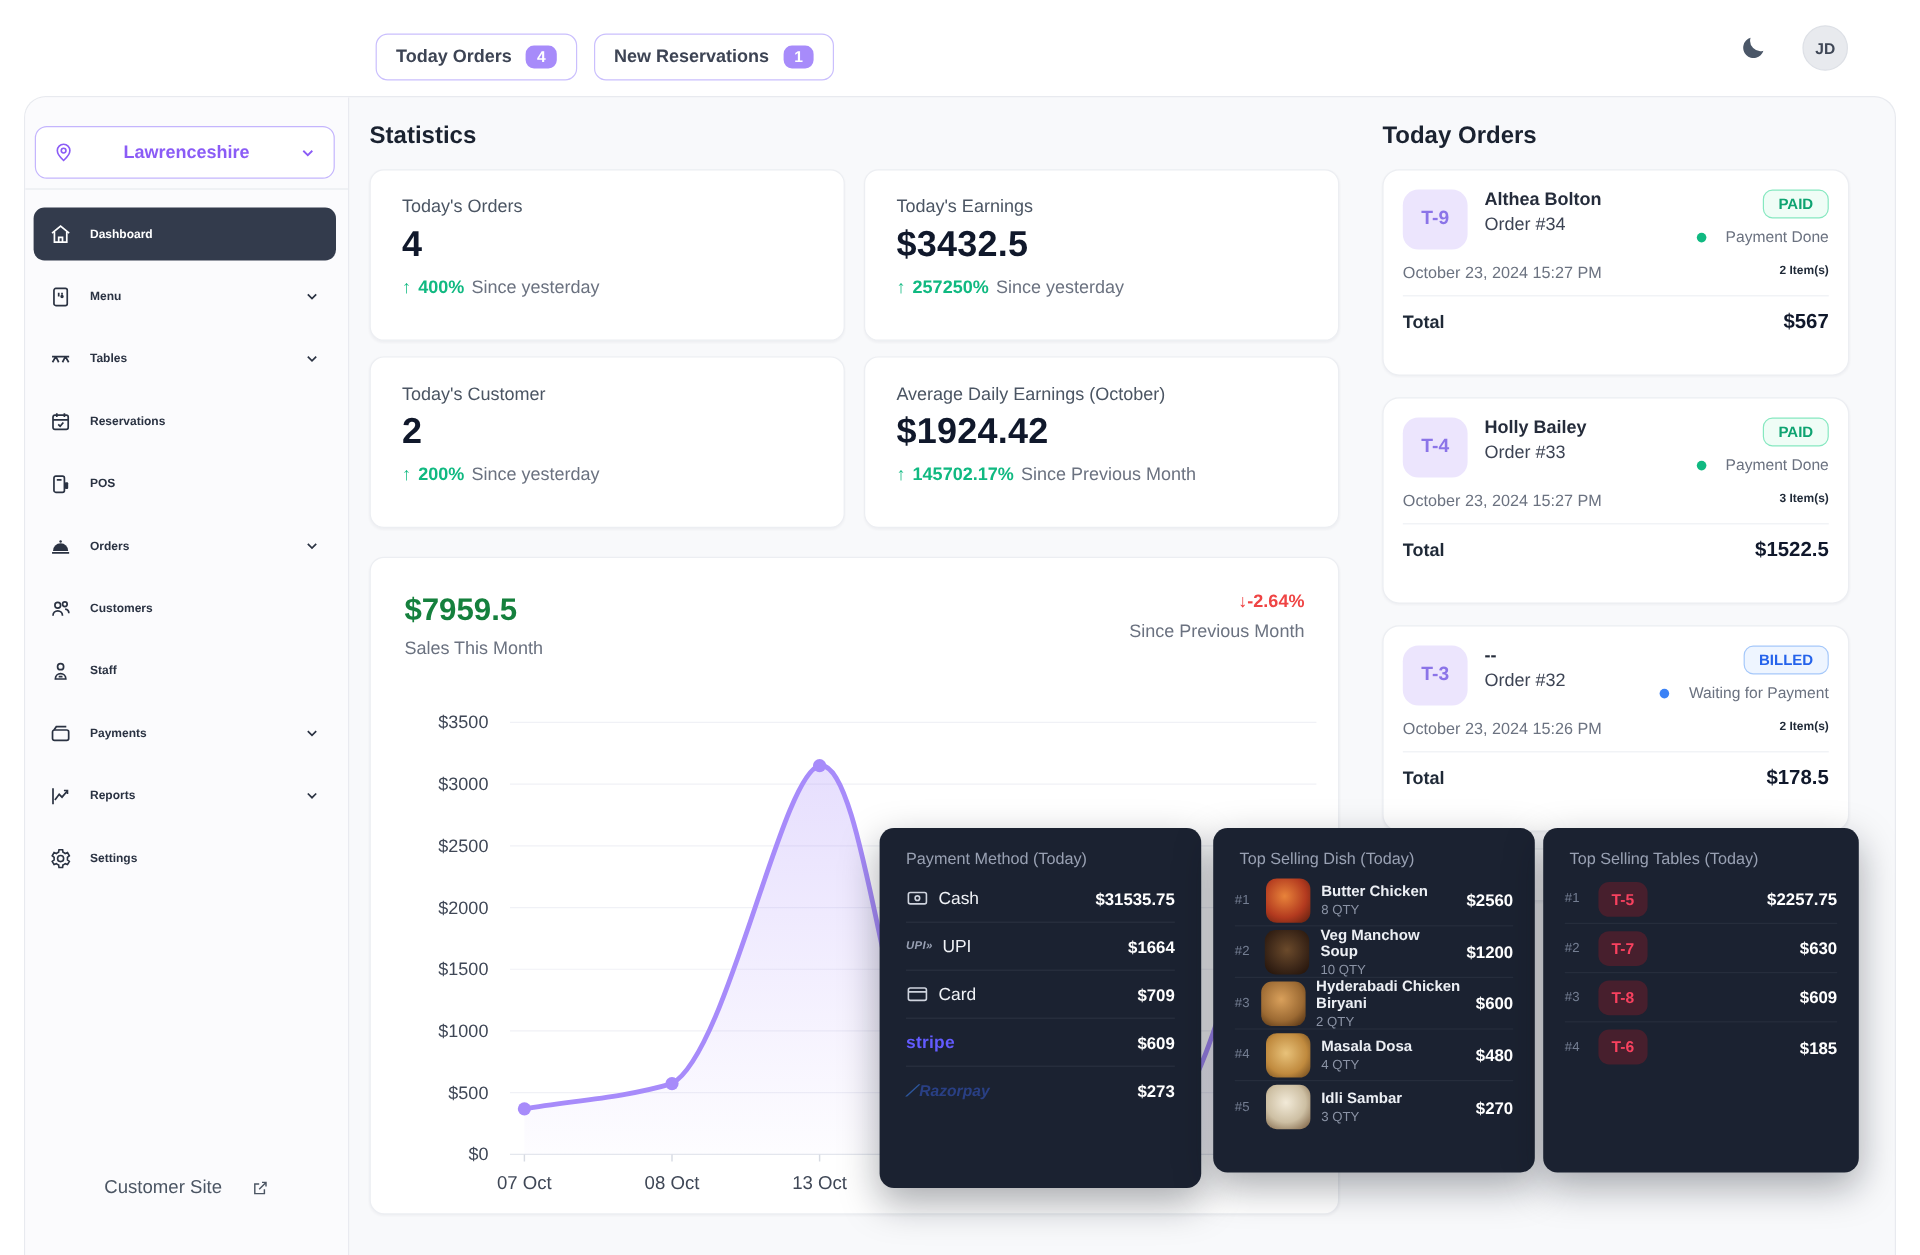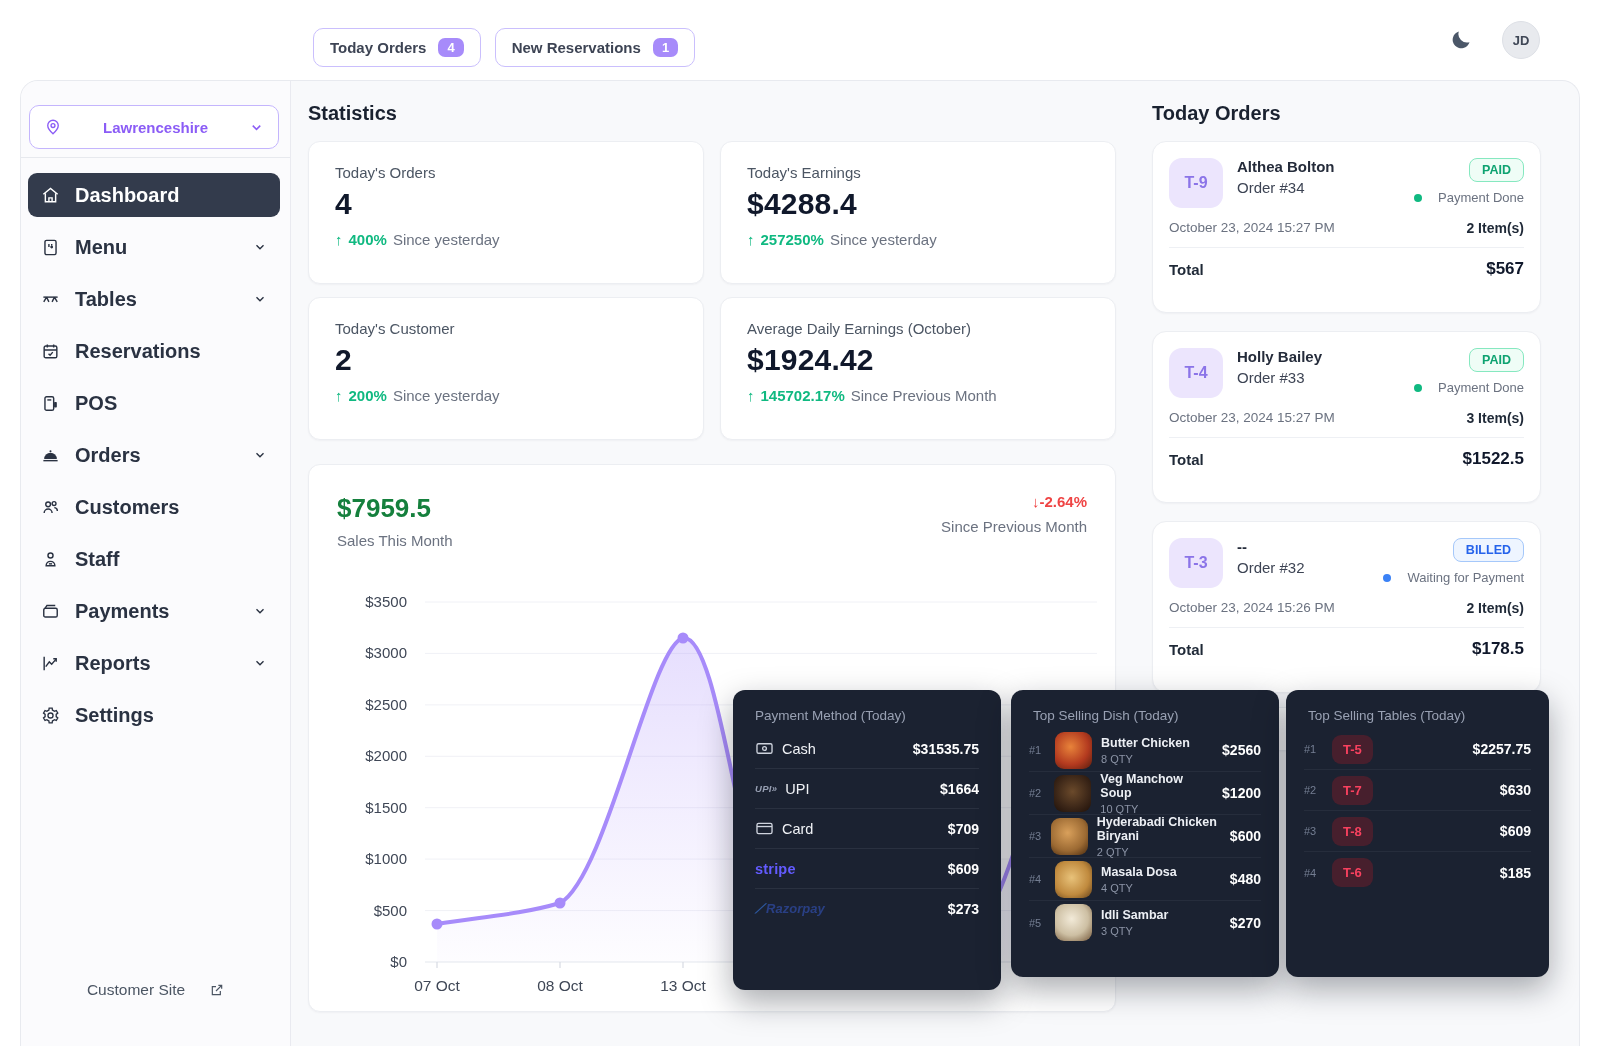--- a/index.html
+++ b/index.html
@@ -19,21 +19,21 @@
     border:1px solid #e8eaef; border-bottom:none; border-radius:18px 18px 0 0; overflow:hidden; }
 
   
   .sidebar { position:absolute; left:0; top:0; width:270px; height:100%; background:#fbfbfd; border-right:1px solid #e9eaf0; }
   .locsel { position:absolute; left:8px; top:24px; width:250px; height:44px; background:#fff;
     border:1.5px solid #c4b5fd; border-radius:10px; display:flex; align-items:center; padding:0 14px; cursor:pointer; }
   .locsel .loclabel { flex:1; text-align:center; color:#8b5cf6; font-weight:700; font-size:15px; }
   .sb-divider { position:absolute; left:0; top:76px; width:100%; height:1px; background:#e7e9ee; }
   .nav { position:absolute; left:7px; top:92px; width:252px; }
   .nav-item { display:flex; align-items:center; gap:15px; height:44px; padding:0 13px; margin-bottom:8px;
-    border-radius:9px; font-size:20px; font-weight:600; color:#2a3242; cursor:pointer; }
+    border-radius:9px; font-size:10px; font-weight:600; color:#2a3242; cursor:pointer; }
   .nav-item svg.ic { flex:0 0 auto; }
   .nav-item .lbl { flex:1; }
   .nav-item.active { background:#333b4c; color:#fff; }
   .custsite { position:absolute; left:0; top:900px; width:270px; display:flex; align-items:center; justify-content:center;
     gap:24px; color:#4b5563; font-size:15.5px; cursor:pointer; }
 
   
   .h-main { position:absolute; left:287px; top:21px; font-size:20px; font-weight:800; color:#1a2230; }
   .statgrid { position:absolute; left:287px; top:60px; width:808px; display:grid;
     grid-template-columns:1fr 1fr; gap:13px 16px; }
@@ -69,21 +69,21 @@
   .oname .nm { font-size:15px; font-weight:700; color:#252c3b; }
   .oname .ono { font-size:15px; color:#3d4454; margin-top:4px; }
   .ostat { margin-left:auto; text-align:right; }
   .stbadge { display:inline-block; font-size:12.5px; font-weight:700; padding:4px 12px; border-radius:8px; }
   .stbadge.paid { background:#effdf6; border:1px solid #86e8c0; color:#0ea371; }
   .stbadge.billed { background:#eef5ff; border:1px solid #a5c8fa; color:#2563eb; }
   .snote { margin-top:8px; font-size:13px; color:#6b7280; display:flex; align-items:center; gap:16px; justify-content:flex-end; }
   .dot { width:8px; height:8px; border-radius:50%; display:inline-block; }
   .dot.green { background:#10b981; } .dot.blue { background:#3b82f6; }
   .orow2 { display:flex; justify-content:space-between; margin-top:12px; font-size:13.5px; color:#6b7280; }
-  .orow2 .items { color:#1f2937; font-weight:700; font-size:14px; }
+  .orow2 .items { color:#1f2937; font-weight:700; font-size:10px; }
   .osep { height:1px; background:#eef0f4; margin:11px 0; }
   .orow3 { display:flex; justify-content:space-between; align-items:center; }
   .orow3 .tl { font-size:15px; font-weight:600; color:#1f2937; }
   .orow3 .tv { font-size:17px; font-weight:800; color:#10182b; }
   .ocard.sliver { top:626px; height:44px; }
 
   
   .dpanel { position:absolute; top:609px; height:287px; background:#1b2231; border-radius:12px; z-index:20;
     box-shadow:0 12px 32px rgba(10,14,25,.35); color:#e7eaf0; }
   .dp-title { font-size:13.5px; color:#99a1b3; padding:18px 22px 6px; }
@@ -289,21 +289,21 @@
       <div class="slabel">Today's Orders</div>
       <div class="sval">4</div>
       <div class="schange">
         <span class="arrow">↑</span>
         <span class="up">400%</span>
         <span>Since yesterday</span>
       </div>
     </div>
     <div class="scard">
       <div class="slabel">Today's Earnings</div>
-      <div class="sval">$4288.4</div>
+      <div class="sval">$3432.5</div>
       <div class="schange">
         <span class="arrow">↑</span>
         <span class="up">257250%</span>
         <span>Since yesterday</span>
       </div>
     </div>
     <div class="scard">
       <div class="slabel">Today's Customer</div>
       <div class="sval">2</div>
       <div class="schange">

